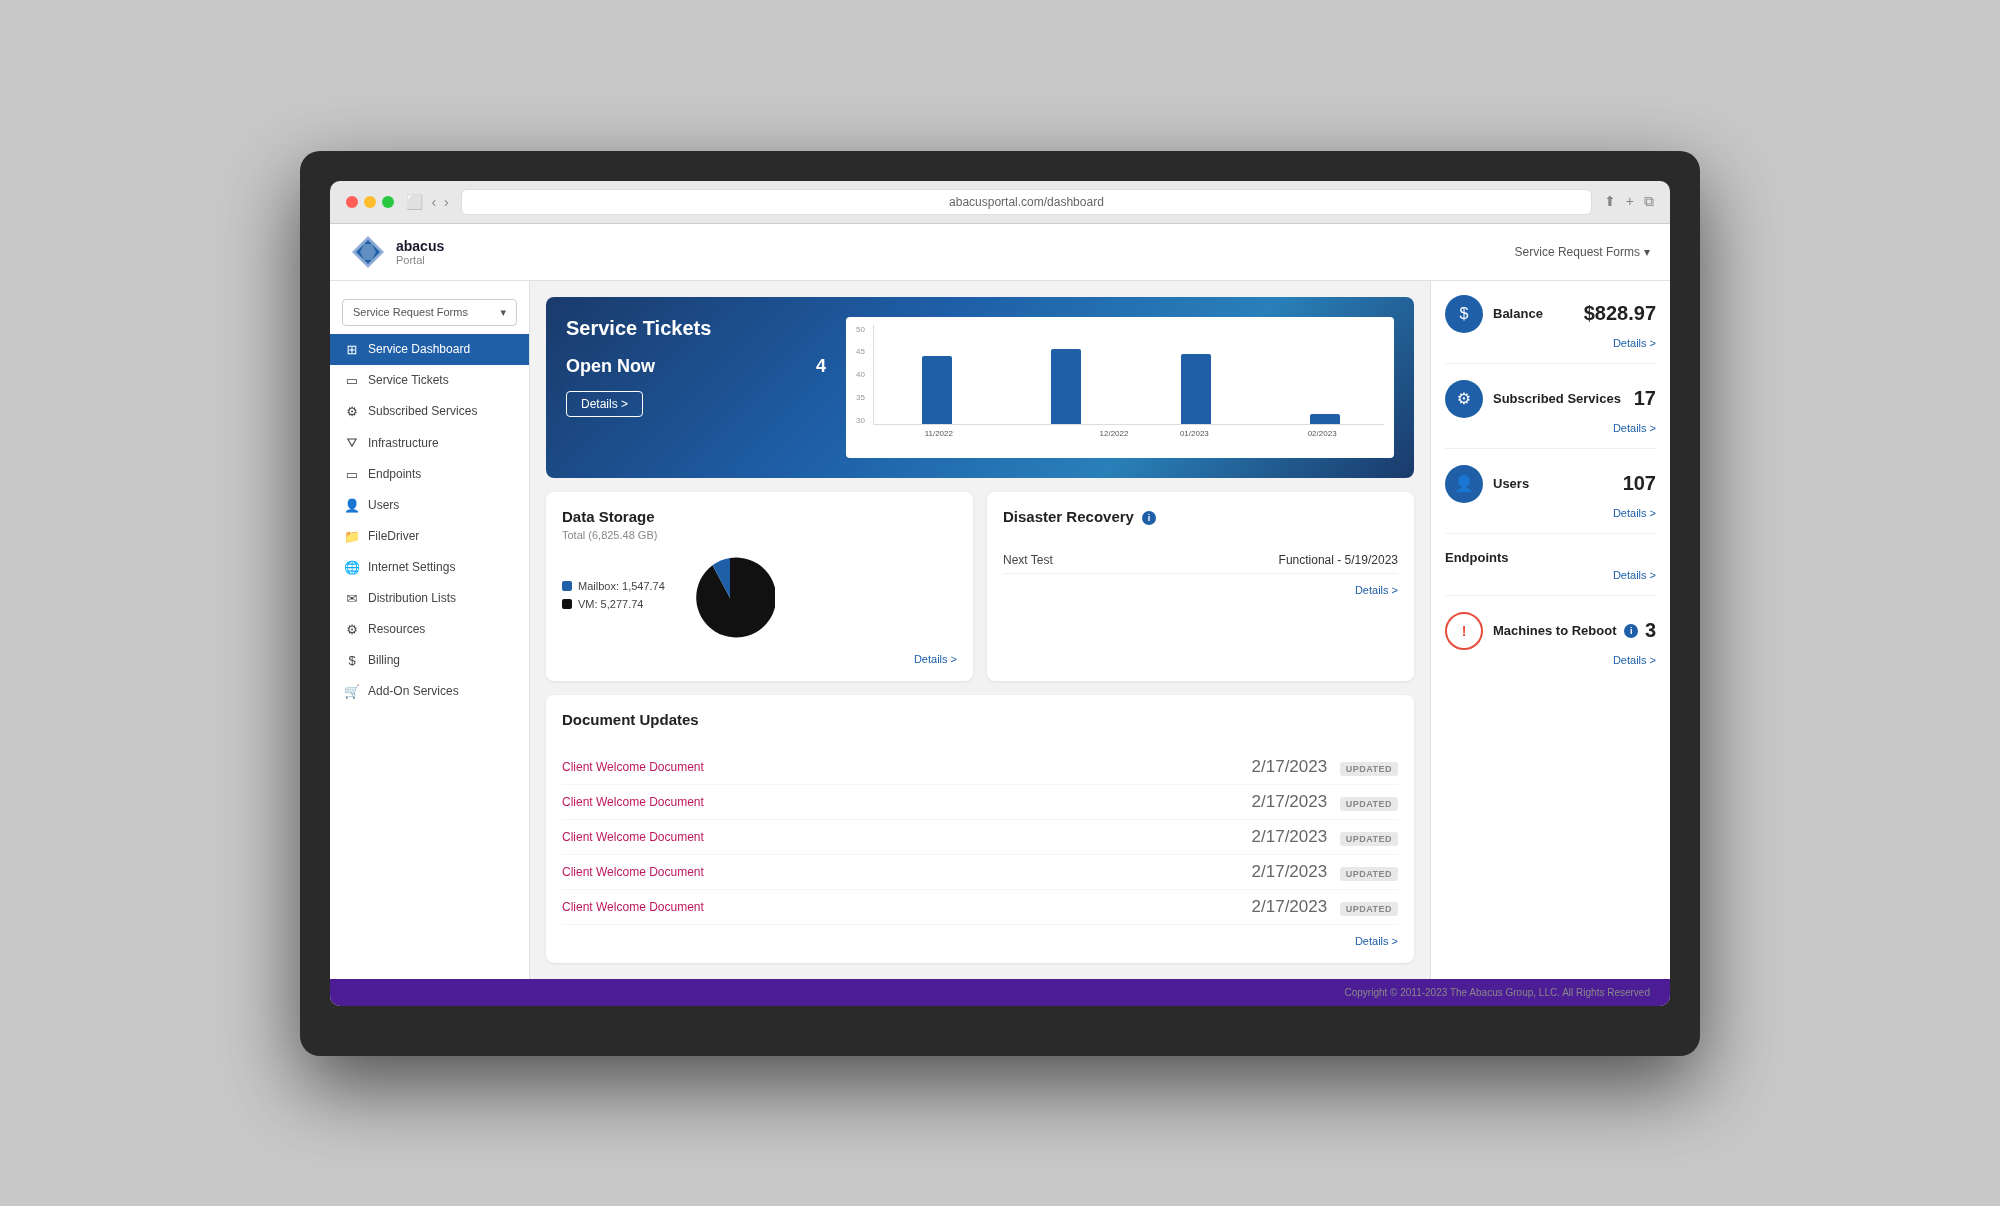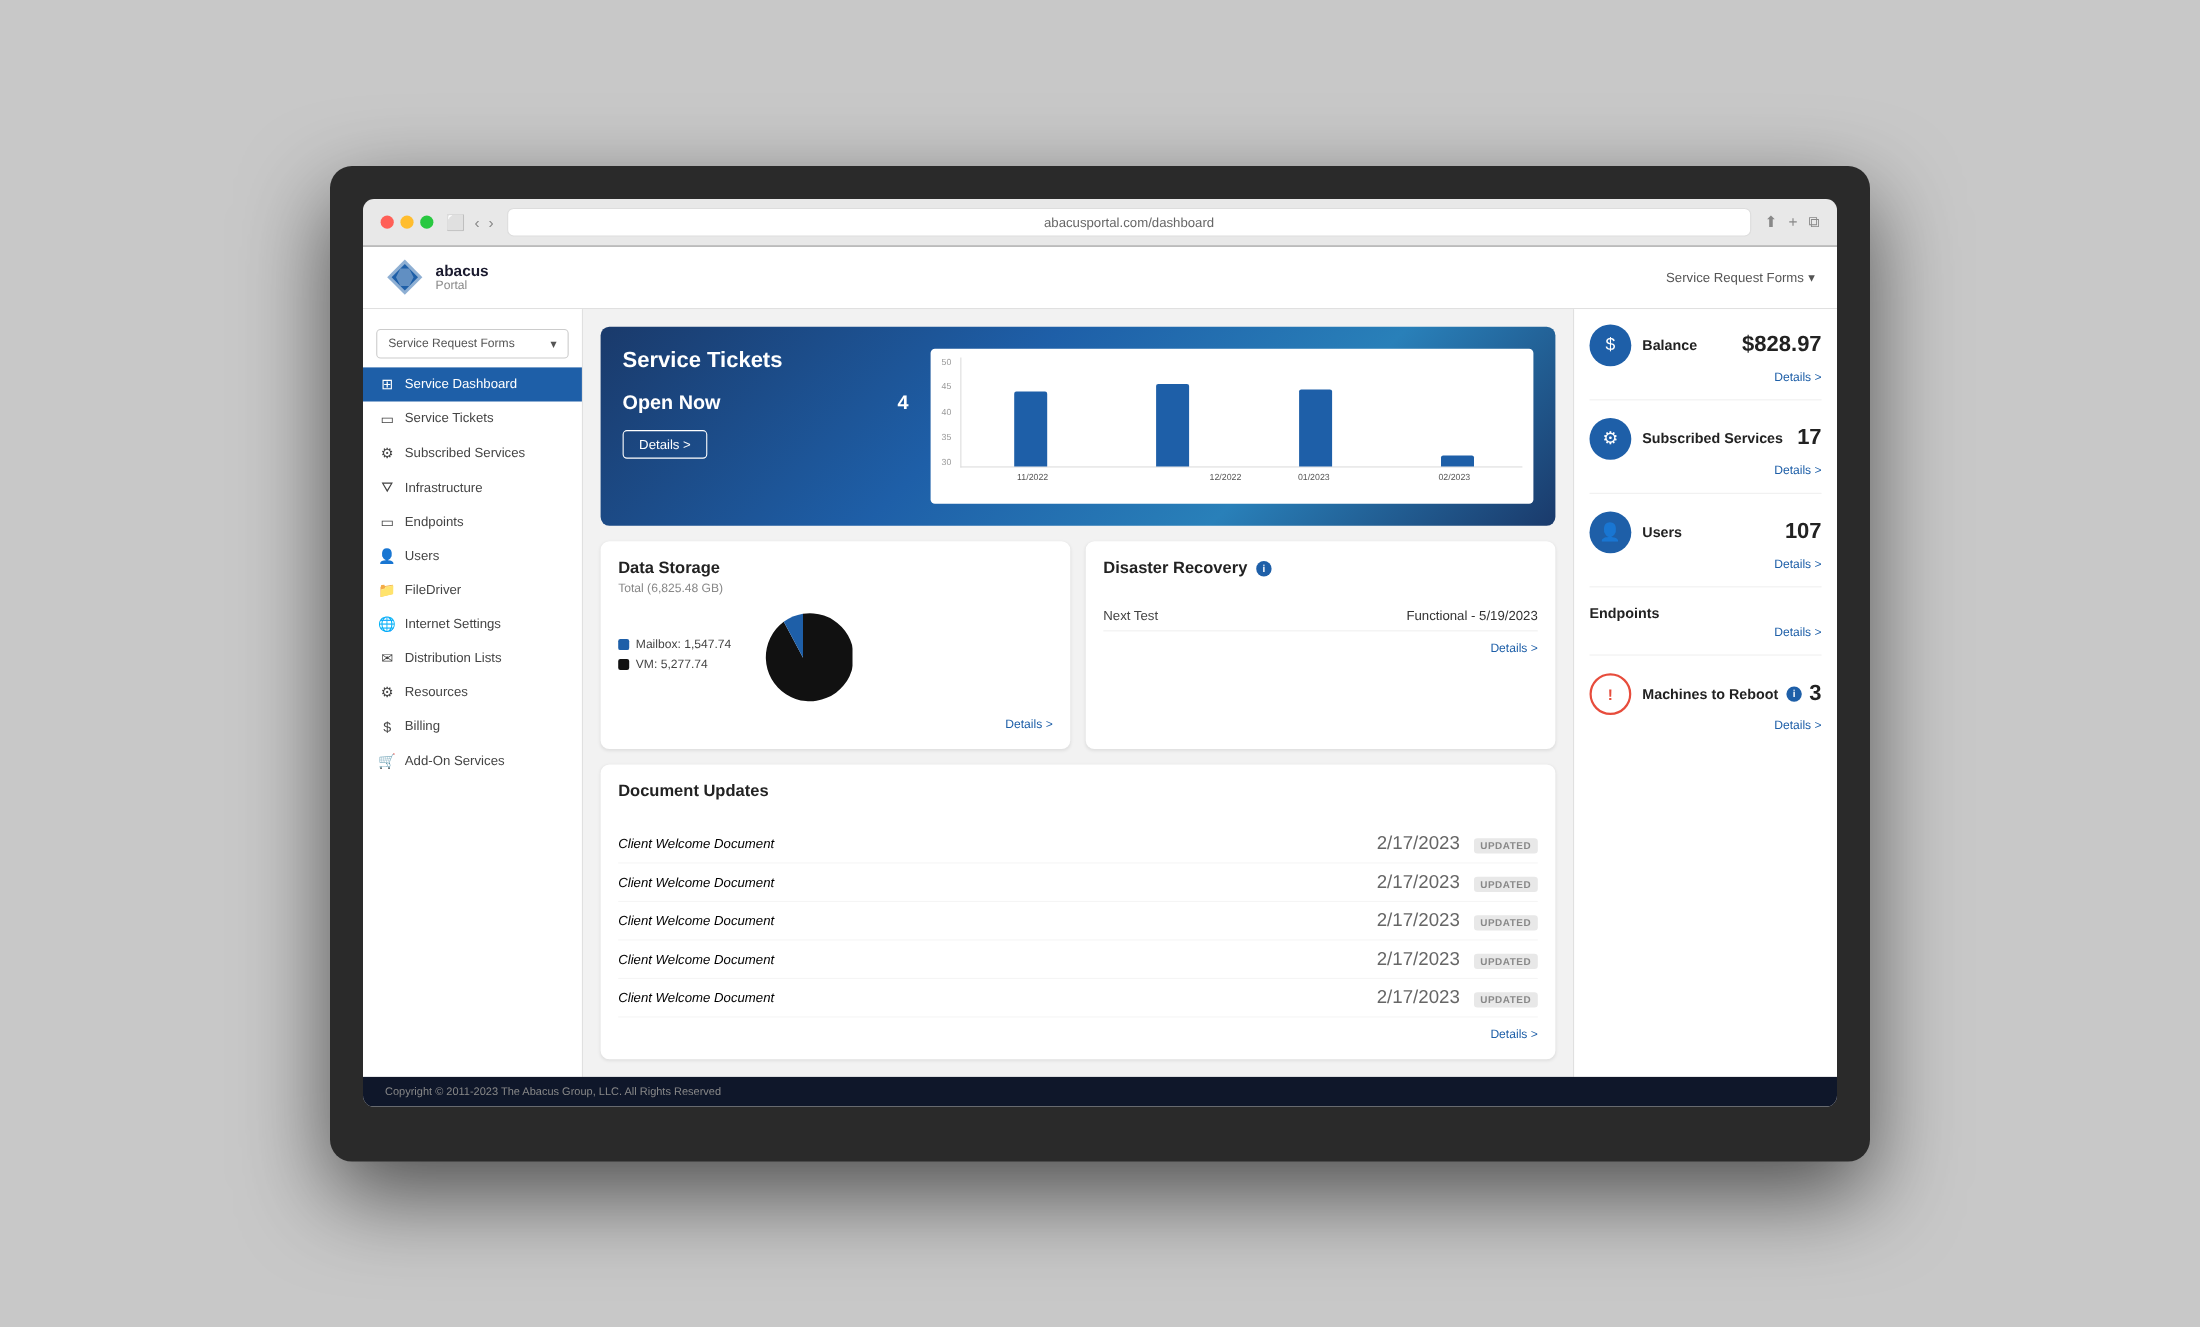--- a/index.html
+++ b/index.html
@@ -269,21 +269,21 @@
     }
 
     .doc-row {
       display: flex;
       justify-content: space-between;
       align-items: center;
       padding: 7px 0;
       border-bottom: 1px solid #f5f5f5;
     }
 
-    .doc-link { font-size: 12px; color: #000000; cursor: pointer; font-style: italic; }
+    .doc-link { font-size: 12px; color: #be185d; cursor: pointer; }
     .doc-date { font-size: 17px; color: #666; }
     .doc-badge {
       background: #e8e8e8;
       color: #888;
       font-size: 9px;
       padding: 2px 6px;
       border-radius: 3px;
       margin-left: 8px;
       font-weight: 600;
       letter-spacing: 0.5px;
@@ -337,21 +337,22 @@
     .stat-label { font-size: 13px; font-weight: 600; color: #222; }
     .stat-value { font-size: 20px; font-weight: 700; color: #222; }
     .stat-details-link { font-size: 11px; color: #1e5fa8; cursor: pointer; display: block; text-align: right; margin-top: 4px; }
 
     .endpoints-section .pie-area {
       margin-top: 10px;
     }
 
     
     .app-footer {
-      background: #0f172a;
+      background: #4c1d95;
+      text-align: right;
       padding: 8px 20px;
       font-size: 10px;
       color: #888;
     }
 
     
     .pie-svg { flex-shrink: 0; }
 
     .chart-wrapper {
       background: white;

